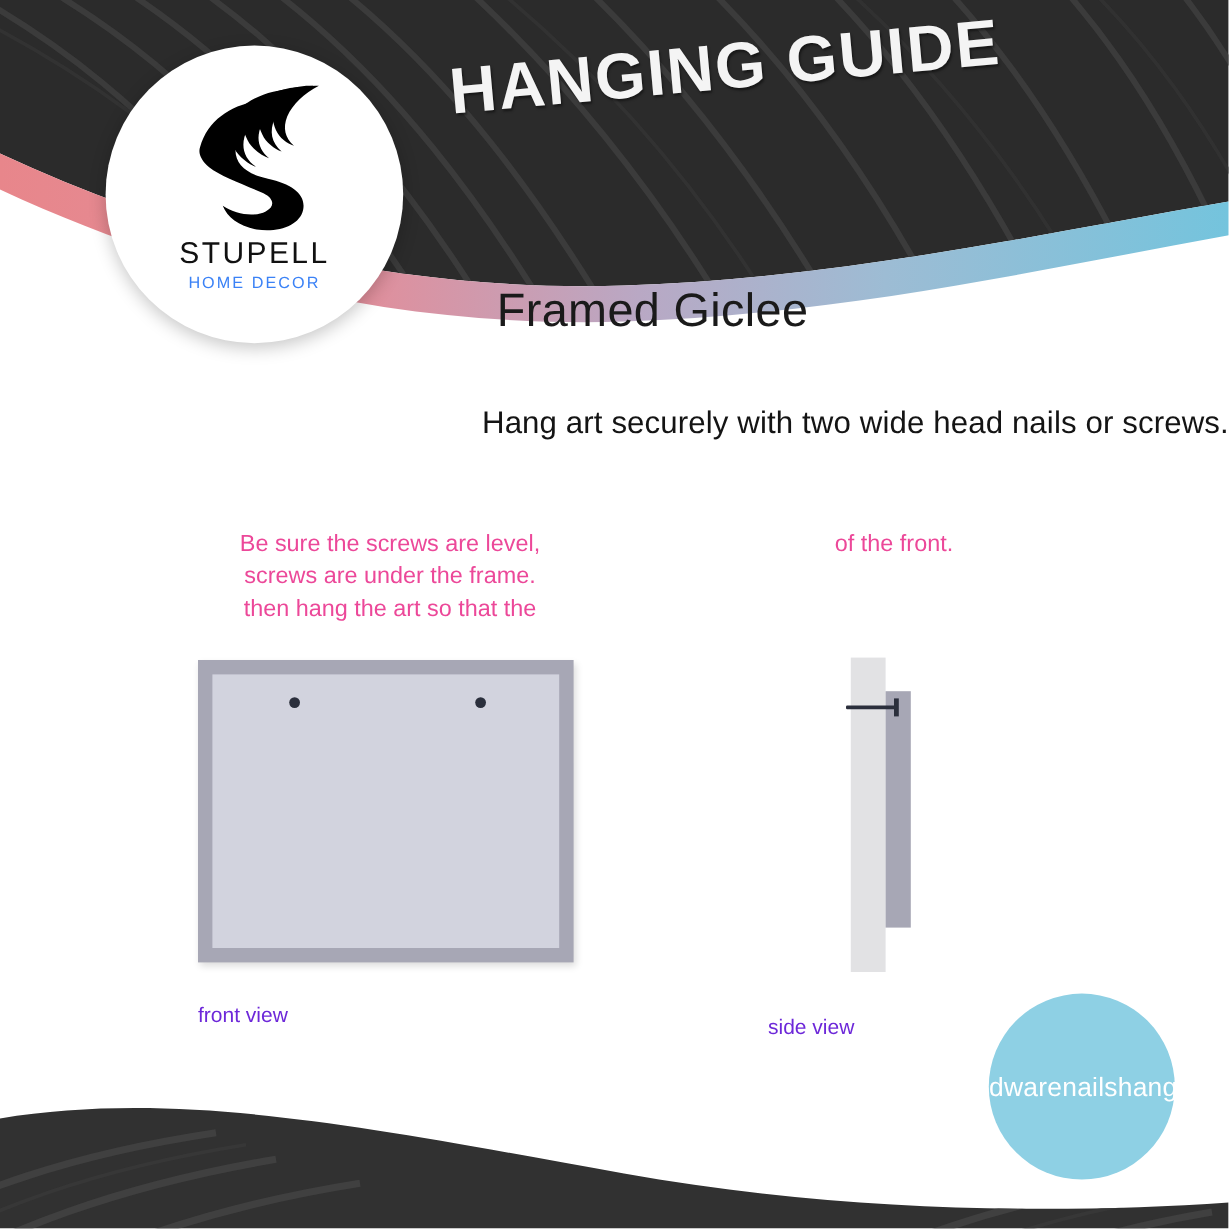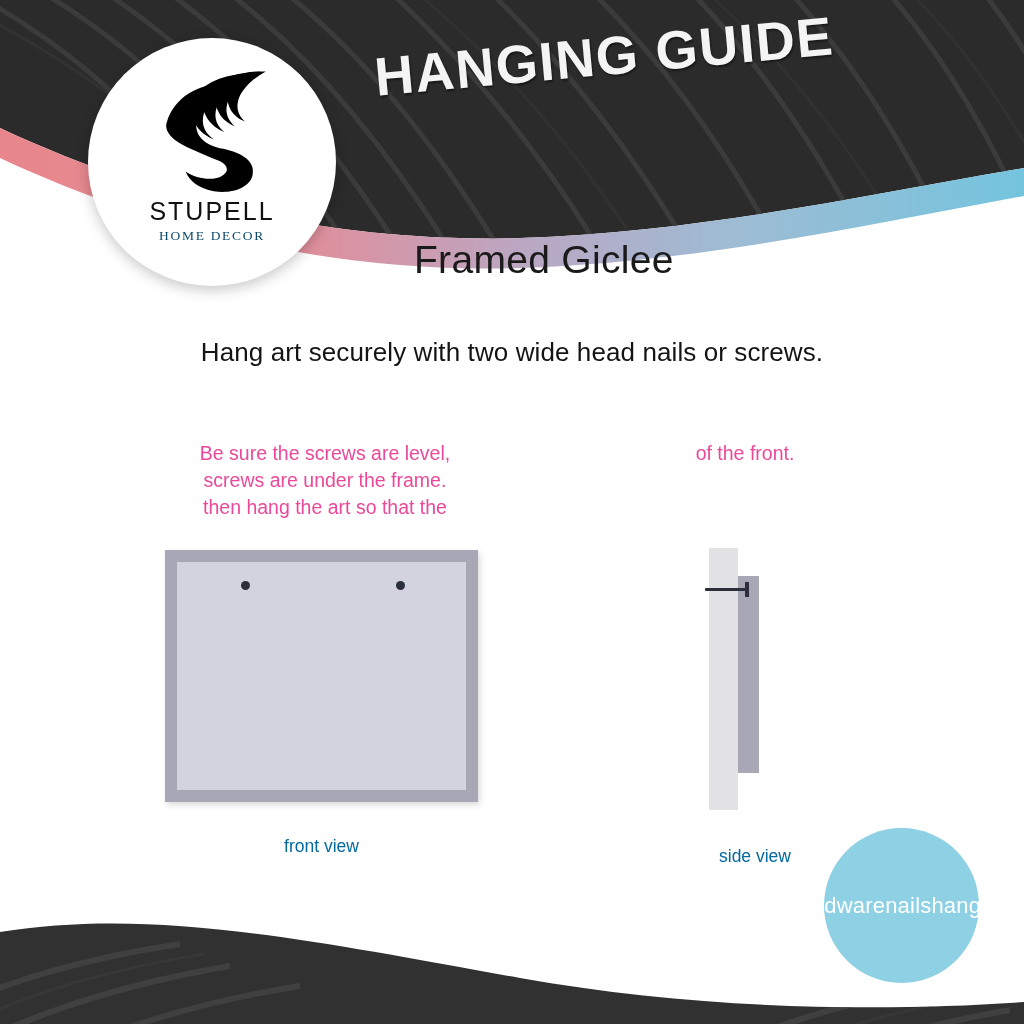--- a/index.html
+++ b/index.html
@@ -61,23 +61,22 @@
     letter-spacing: 2.0px;
     color: #111111;
     font-weight: 400;
     line-height: 1.05;
   }
   #logo-wordmark .sub {
     display: block;
     margin-top: 4px;
     font-size: 13.5px;
     letter-spacing: 1.7px;
-    color: #0c4a6e;
-    font-weight: 400;
-    font-family: Liberation Serif, serif;
+    color: #3b82f6;
+    font-weight: 400;
   }
 
   
   #header-title {
     position: absolute;
     left: 372px;
     top: 46px;
     width: 520px;
     transform: rotate(-5.2deg);
     transform-origin: left top;
@@ -102,21 +101,21 @@
     z-index: 20;
     margin-left: 42px;
   }
 
   
   #main-instruction {
     position: absolute;
     left: 0;
     right: 0;
     top: 337px;
-    text-align: center;
+    text-align: right;
     font-size: 26px;
     color: #141414;
     font-weight: 400;
     letter-spacing: 0.1px;
     z-index: 20;
   }
 
   
   .panel {
     position: absolute;
@@ -201,23 +200,23 @@
     left: 45px;
     top: 34px;
     width: 4px;
     height: 15px;
     background: #2b2f3c;
   }
 
   
   .view-label {
     position: absolute;
-    text-align: center;
+    text-align: left;
     font-size: 17.5px;
-    color: #0369a1;
+    color: #6d28d9;
     z-index: 20;
   }
   #label-front { left: 165px; top: 836px; width: 313px; }
   #label-side  { left: 640px; top: 846px; width: 230px; }
 
   
   #hardware-badge {
     position: absolute;
     left: 824px;
     top: 828px;

